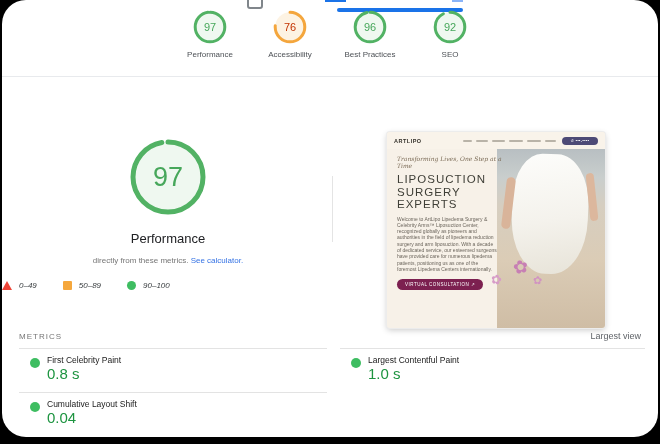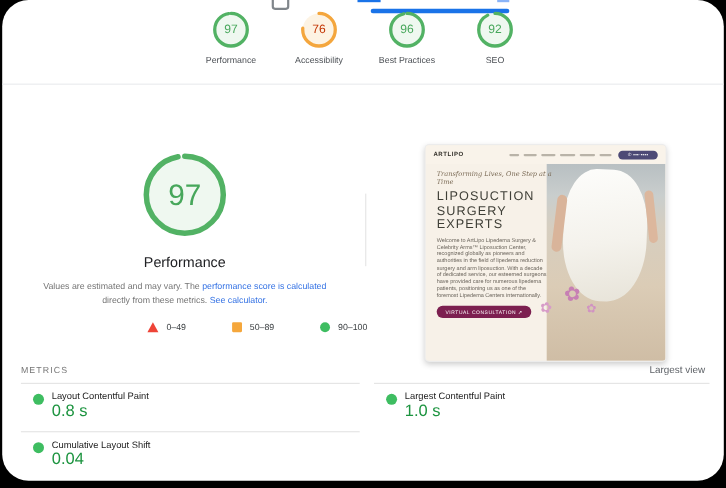--- a/index.html
+++ b/index.html
@@ -27,21 +27,21 @@
 
   
   .summary{position:absolute;left:0;top:76px;width:332px;text-align:center;}
   .big-gauge{position:relative;width:78px;height:78px;margin:62px auto 0;}
   .big-gauge svg{position:absolute;left:0;top:0;}
   .big-num{position:absolute;inset:0;display:flex;align-items:center;justify-content:center;
     font-size:27px;font-weight:400;}
   .sum-title{margin-top:15px;font-size:13px;color:#202124;}
   .sum-desc{margin-top:9px;font-size:8px;line-height:12px;color:#757575;}
   .lnk{color:#3472e4;cursor:pointer;}
-  .legend{margin-top:14px;display:flex;justify-content:flex-end;align-items:center;gap:42px;}
+  .legend{margin-top:14px;display:flex;justify-content:flex-start;align-items:center;gap:26px;font-style:italic;}
   .leg-item{display:flex;align-items:center;gap:7px;font-size:8px;color:#3c4043;}
   .m-tri{width:0;height:0;border-left:5px solid transparent;border-right:5px solid transparent;
     border-bottom:9px solid #ee4437;}
   .m-sq{width:9px;height:9px;background:#f5a73c;border-radius:1px;}
   .m-cir{width:9px;height:9px;border-radius:50%;background:#3ebd61;}
 
   .v-divider{position:absolute;left:330px;top:176px;width:1px;height:66px;background:#e4e4e4;}
 
   
   .thumb{position:absolute;left:385px;top:132px;width:218px;height:196px;background:#f7f1e8;
@@ -144,21 +144,20 @@
   <div class="summary">
     <div class="big-gauge">
       <svg width="78" height="78">
           <circle cx="39" cy="39" r="35" fill="#eff8f0"></circle>
           <circle cx="39" cy="39" r="35" fill="none" stroke="#52b264" stroke-width="5" stroke-linecap="round" stroke-dasharray="213.31414117874695 219.9114857512855" transform="rotate(-90 39 39)"></circle>
         </svg>
       <span class="big-num" style="color: rgb(71, 167, 91);">97</span>
     </div>
     <div class="sum-title">Performance</div>
     <div class="sum-desc">
-      <div><span>Values are estimated and may vary. The </span><span class="lnk">performance score is calculated</span></div>
       <div><span>directly from these metrics. </span><span class="lnk">See calculator.</span></div>
     </div>
     <div class="legend">
       <div class="leg-item">
         <span class="m-tri"></span>
         <span>0–49</span>
       </div>
       <div class="leg-item">
         <span class="m-sq"></span>
         <span>50–89</span>
@@ -208,21 +207,21 @@
   </div>
 
   <div class="metrics">
     <div class="m-head">
       <span class="m-label">METRICS</span>
       <span class="m-expand">Largest view</span>
     </div>
     <div class="m-grid">
       <div class="m-cell">
         <span class="m-dot"></span>
-        <div class="m-name">Layout Contentful Paint</div>
+        <div class="m-name">First Celebrity Paint</div>
         <div class="m-val">0.8 s</div>
       </div>
       <div class="m-cell">
         <span class="m-dot"></span>
         <div class="m-name">Largest Contentful Paint</div>
         <div class="m-val">1.0 s</div>
       </div>
       <div class="m-cell">
         <span class="m-dot"></span>
         <div class="m-name">Cumulative Layout Shift</div>

